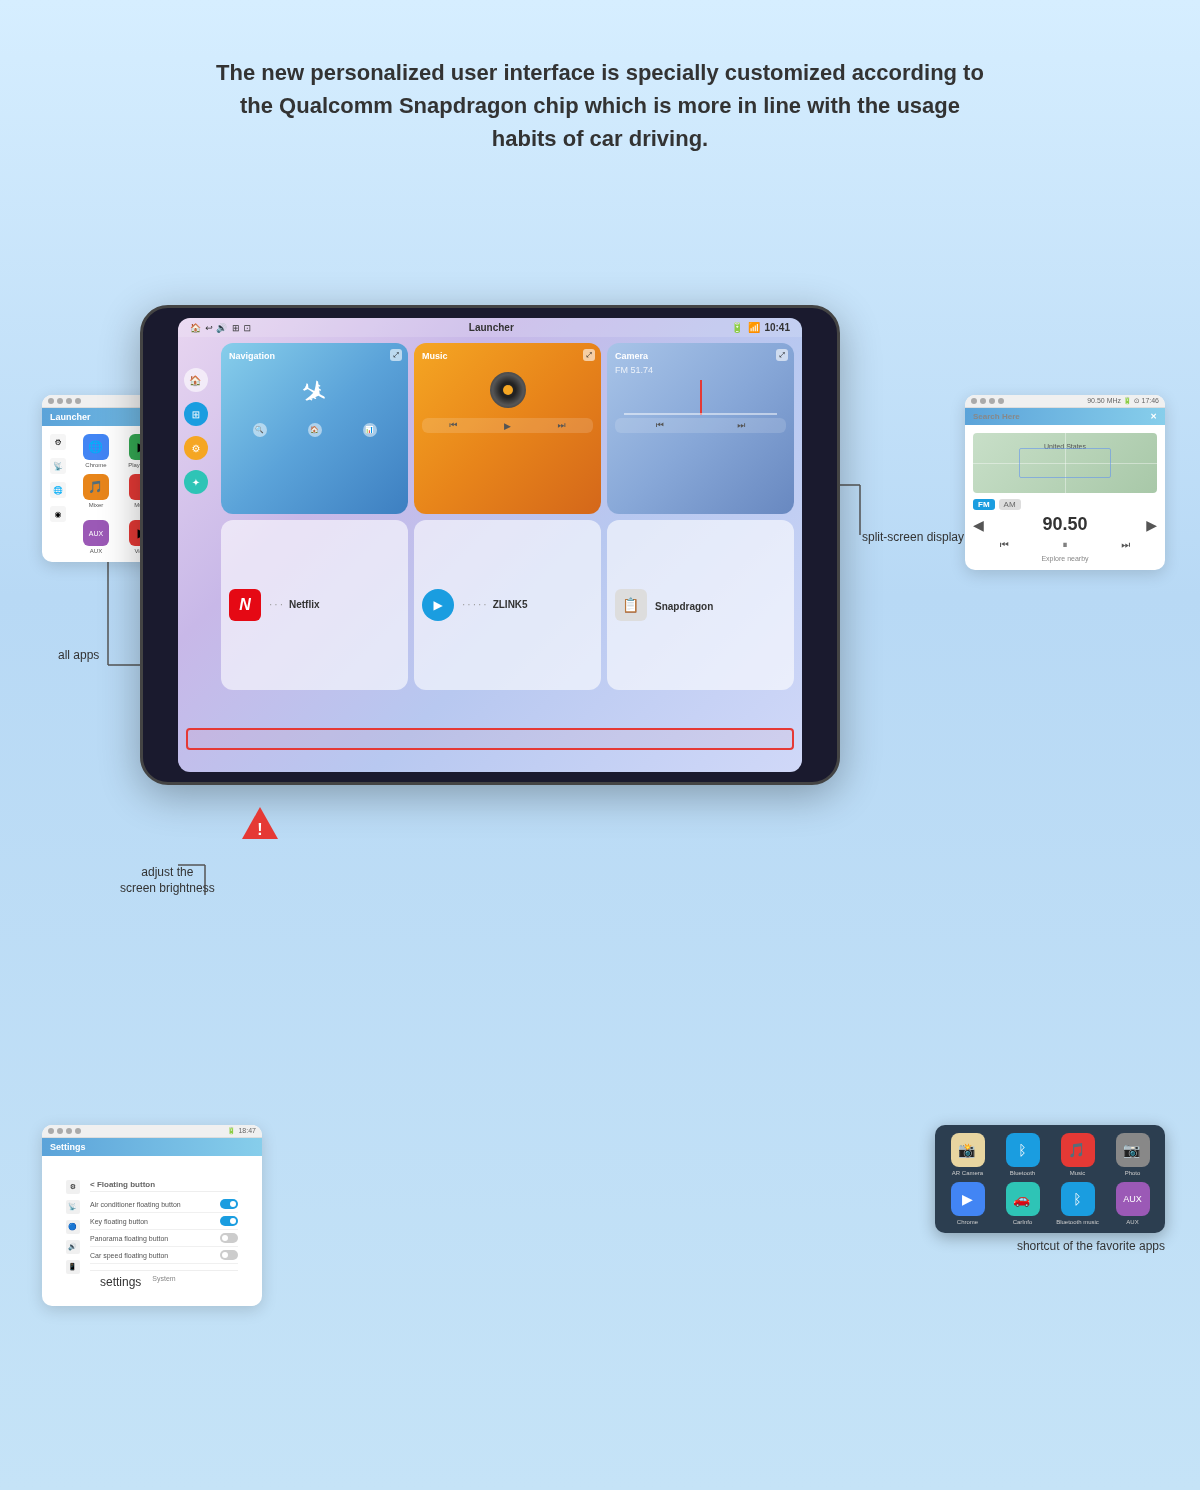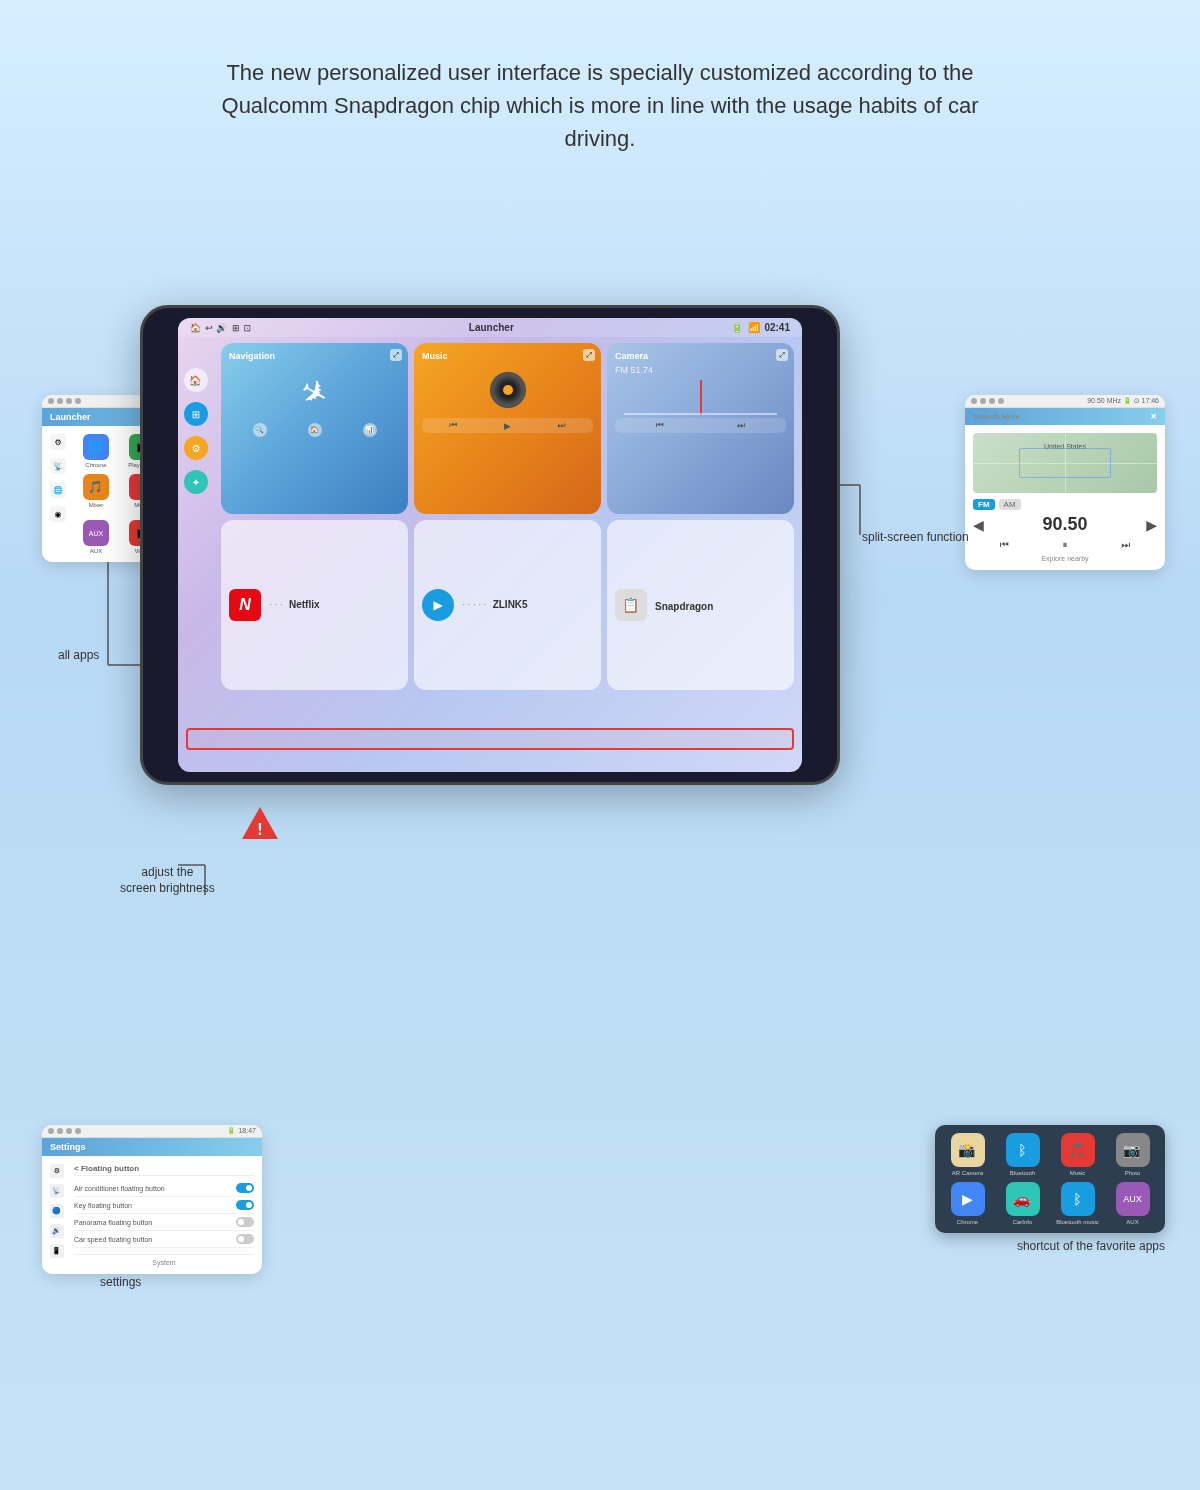--- a/index.html
+++ b/index.html
@@ -23,20 +23,21 @@
       letter-spacing: 1px;
     }
     .header p {
       font-size: 22px;
       color: #333;
       line-height: 1.5;
       margin-top: 16px;
       max-width: 780px;
       margin-left: auto;
       margin-right: auto;
+      font-weight: bold;
     }
 
     
     .diagram-area {
       position: relative;
       width: 1200px;
       height: 1100px;
       margin-top: 10px;
     }
 
@@ -411,21 +412,21 @@
     .settings-header {
       background: linear-gradient(90deg, #5ba3d9, #87ceeb);
       padding: 4px 8px;
       font-size: 9px;
       color: white;
       font-weight: bold;
       display: flex;
       justify-content: space-between;
     }
     .settings-body {
-      padding: 8px;
+      padding: 24px;
     }
     .settings-row {
       display: flex;
       justify-content: space-between;
       align-items: center;
       padding: 3px 0;
       border-bottom: 1px solid #f0f0f0;
     }
     .settings-label { font-size: 7px; color: #555; }
     .toggle {
@@ -752,21 +753,21 @@
       <div class="radio-controls">
         <span class="radio-ctrl">⏮</span>
         <span class="radio-ctrl">⏸</span>
         <span class="radio-ctrl">⏭</span>
       </div>
       <div style="font-size:7px;color:#888;margin-top:4px;text-align:center;">Explore nearby</div>
     </div>
   </div>
 
   <div class="label-box" style="left:862px; top:355px;">
-    <span>split-screen function</span>
+    <span>split-screen display</span>
   </div>
 
   <div class="main-device">
     <div class="device-screen">
 
       <div class="device-sidebar">
         <div class="sidebar-btn">🏠</div>
         <div class="sidebar-btn active">⊞</div>
         <div class="sidebar-btn orange">⚙</div>
         <div class="sidebar-btn teal">✦</div>
@@ -777,21 +778,21 @@
           <span>🏠</span>
             <span>↩</span>
             <span>🔊</span>
             <span>⊞</span>
             <span>⊡</span>
         </div>
         <span style="font-weight:bold;font-size:10px;">Launcher</span>
         <div class="status-right">
           <span>🔋</span>
           <span>📶</span>
-          <span>02:41</span>
+          <span>10:41</span>
         </div>
       </div>
 
       <div style="display:flex; height:calc(100% - 30px);">
         <div style="width:35px;"></div>
         <div class="widget-grid" style="flex:1;">
 
           <div class="widget widget-nav">
             <div class="widget-open-icon">⤢</div>
             <div class="widget-label">Navigation</div>

